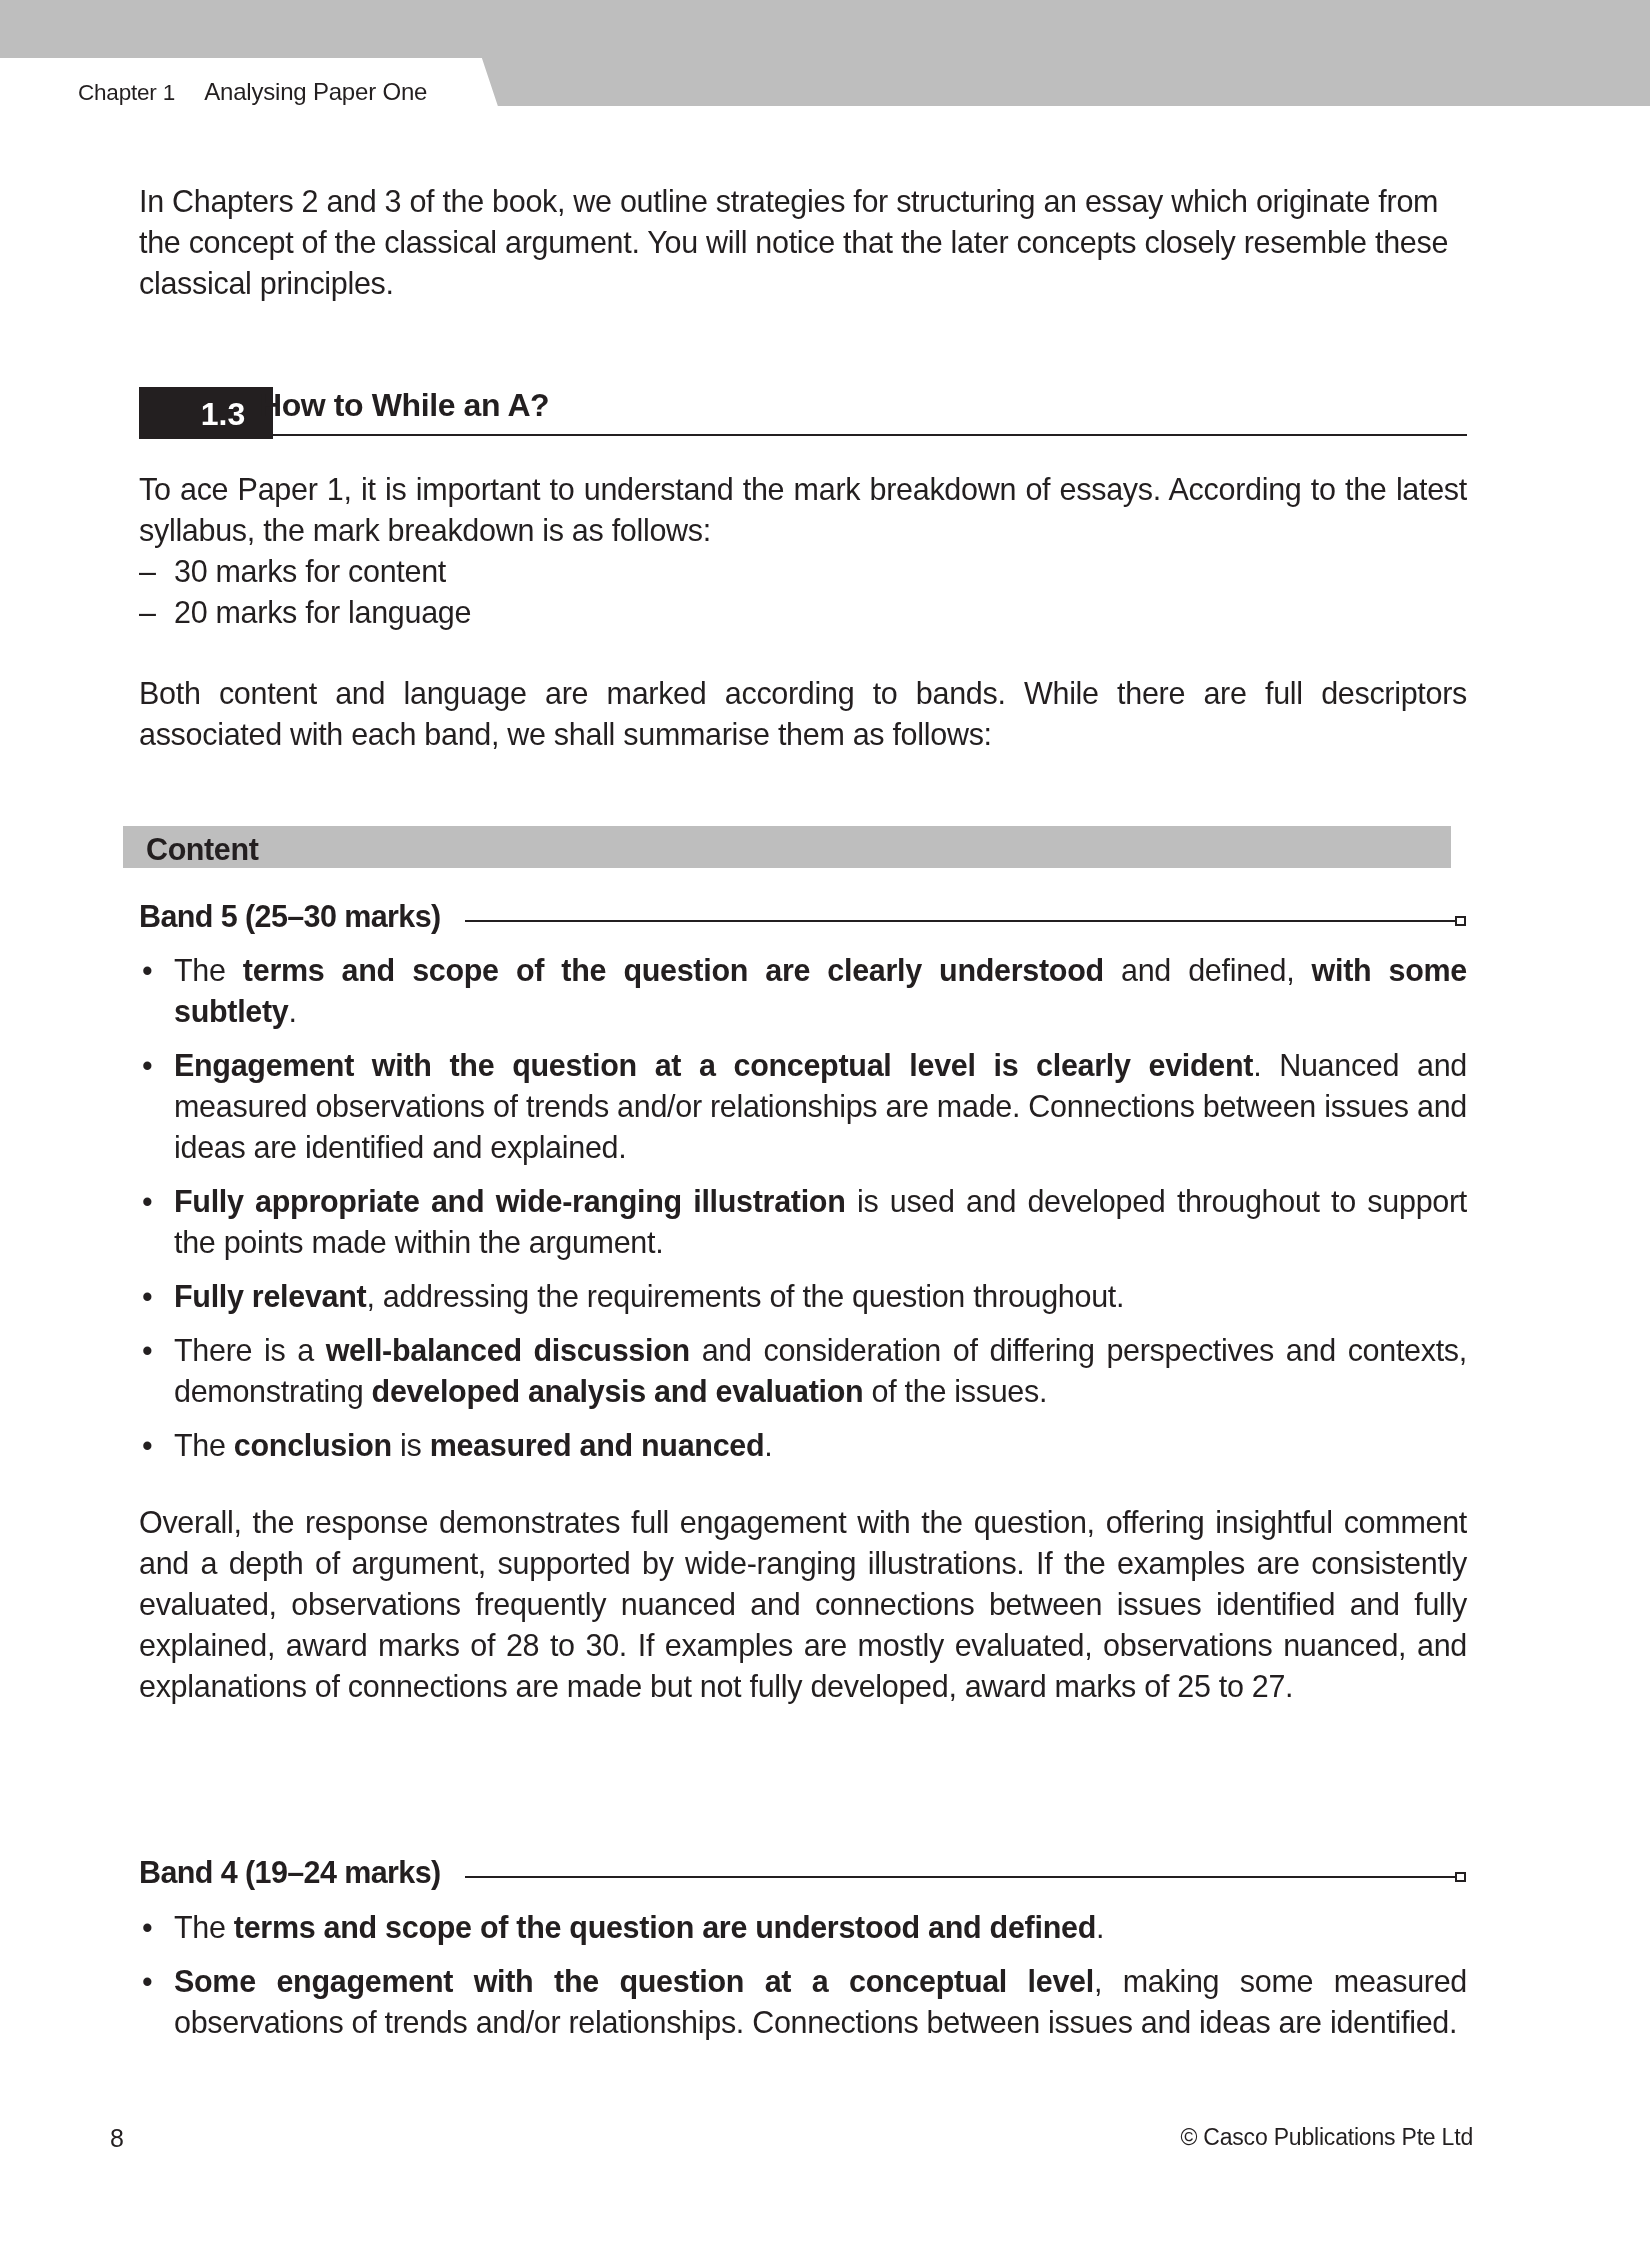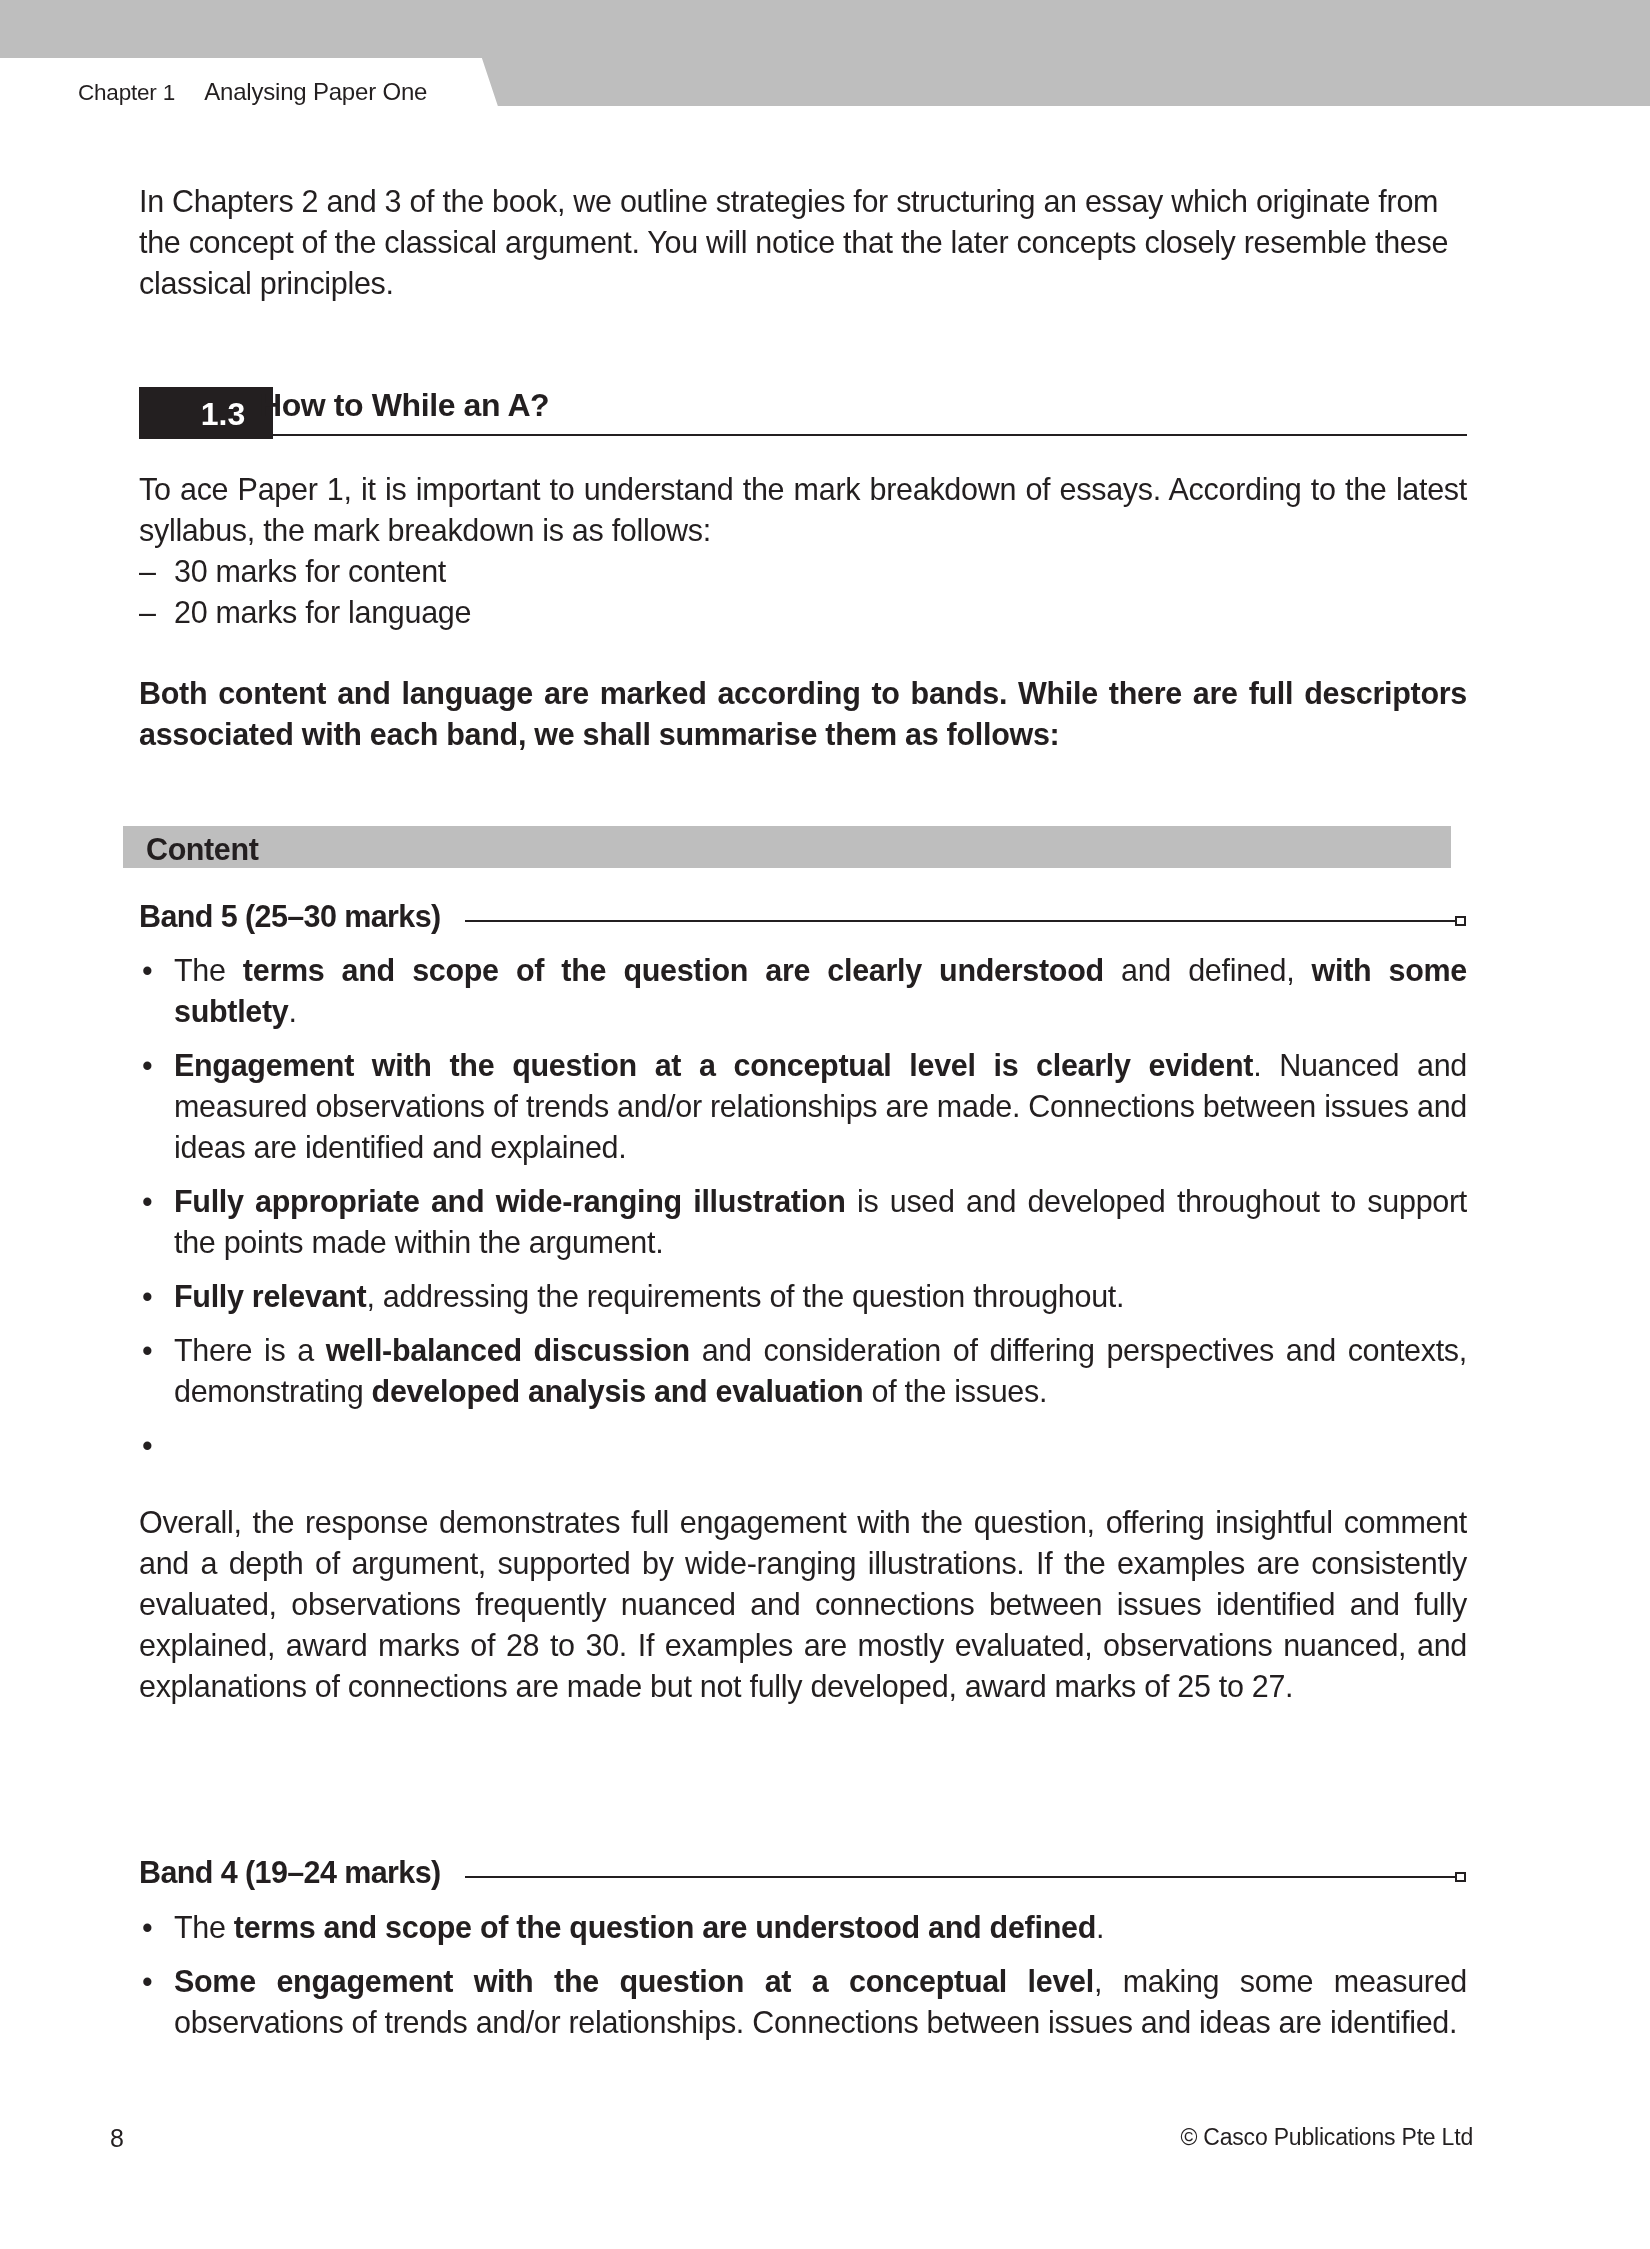--- a/index.html
+++ b/index.html
@@ -20,21 +20,21 @@
   .sec-badge { position: absolute; left: 0; top: 0; width: 100px; height: 52px; background: #231f20; color: #fff;
                font-weight: bold; font-size: 32px; text-align: center; line-height: 54px; padding-left: 34px; }
   .sec-title { position: absolute; left: 120px; top: 0px; font-weight: bold; font-size: 32px; letter-spacing: -0.4px; }
   .sec-rule { position: absolute; left: 120px; right: 0; top: 47px; height: 2.2px; background: #231f20; }
 
   .p2 { top: 469px; }
   .dash-list { margin: 0; padding: 0; list-style: none; }
   .dash-list li { position: relative; padding-left: 35px; font-size: 30.5px; line-height: 41px; letter-spacing: -0.3px; }
   .dash-list li .dash { position: absolute; left: 0; top: 0; }
 
-  .p3 { top: 673px; font-weight: bold; }
+  .p3 { top: 673px; }
 
   .content-bar { position: absolute; left: 123px; top: 826px; width: 1328px; height: 42px; background: #bebebe; }
   .content-bar span { position: absolute; left: 23px; top: 5.8px; font-size: 30.5px; font-weight: bold; letter-spacing: -0.4px; }
 
   .band-head { position: absolute; left: 139px; width: 1328px; height: 41px; }
   .band-head .lbl { position: absolute; left: 0; top: 0; font-weight: bold; font-size: 30.5px; line-height: 41px; letter-spacing: -0.6px; background: #fff; padding-right: 10.2px; }
   .band-head .rule { position: absolute; left: 326px; right: 11.6px; top: 24px; height: 2.2px; background: #231f20; }
   .band-head .end { position: absolute; right: 1.5px; top: 19.6px; width: 6.5px; height: 6.5px; border: 2.2px solid #231f20; background: #fff; }
   .band5 { top: 896px; }
   .band4 { top: 1852px; }
@@ -95,21 +95,21 @@
   <div class="end"></div>
   <span class="lbl">Band 5 (25–30 marks)</span>
 </div>
 
 <ul class="bullets bl5">
   <li><span class="dot">•</span><span><span>The </span><b>terms and scope of the question are clearly understood</b><span> and defined, </span><b>with some subtlety</b><span>.</span></span></li>
   <li><span class="dot">•</span><span><b>Engagement with the question at a conceptual level is clearly evident</b><span>. Nuanced and measured observations of trends and/or relationships are made. Connections between issues and ideas are identified and explained.</span></span></li>
   <li><span class="dot">•</span><span><b>Fully appropriate and wide-ranging illustration</b><span> is used and developed throughout to support the points made within the argument.</span></span></li>
   <li><span class="dot">•</span><span><b>Fully relevant</b><span>, addressing the requirements of the question throughout.</span></span></li>
   <li><span class="dot">•</span><span><span>There is a </span><b>well-balanced discussion</b><span> and consideration of differing perspectives and contexts, demonstrating </span><b>developed analysis and evaluation</b><span> of the issues.</span></span></li>
-  <li><span class="dot">•</span></li>
+  <li><span class="dot">•</span><span><span>The </span><b>conclusion</b><span> is </span><b>measured and nuanced</b><span>.</span></span></li>
 </ul>
 
 <div class="content p4">
   <p class="body">Overall, the response demonstrates full engagement with the question, offering insightful comment and a depth of argument, supported by wide-ranging illustrations. If the examples are consistently evaluated, observations frequently nuanced and connections between issues identified and fully explained, award marks of 28 to 30. If examples are mostly evaluated, observations nuanced, and explanations of connections are made but not fully developed, award marks of 25 to 27.</p>
 </div>
 
 <div class="band-head band4">
   <div class="rule"></div>
   <div class="end"></div>
   <span class="lbl">Band 4 (19–24 marks)</span>

